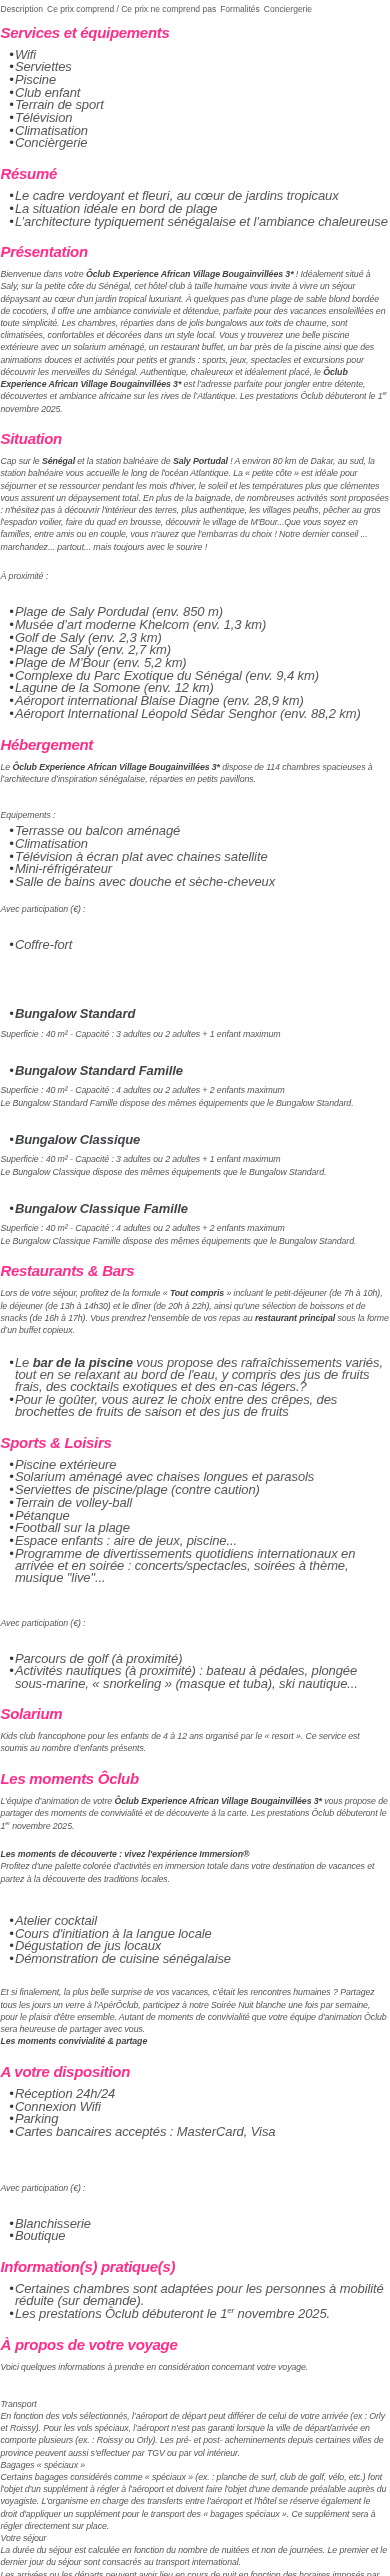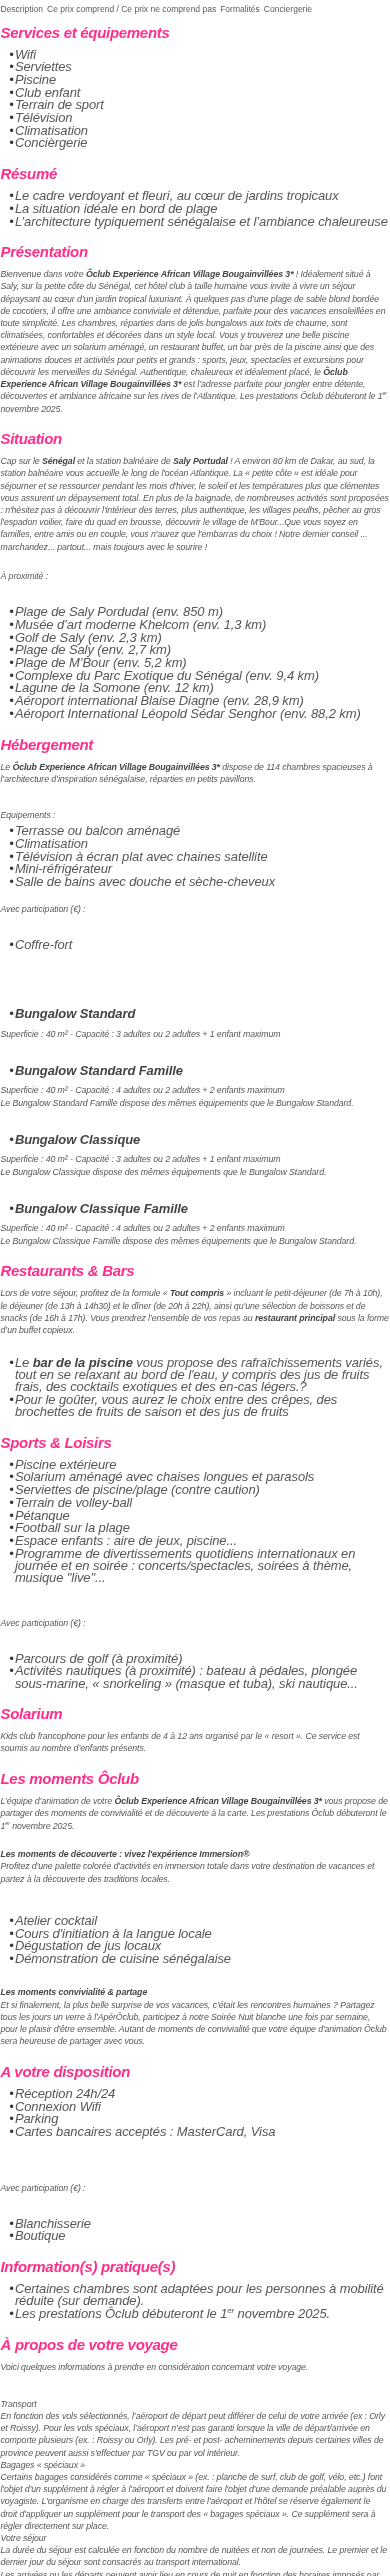--- a/index.html
+++ b/index.html
@@ -181,21 +181,21 @@
       </ul>
       <h2 class="h1">Sports &amp; Loisirs</h2>
       <ul class="bullets">
         <li>Piscine extérieure</li>
         <li>Solarium aménagé avec chaises longues et parasols</li>
         <li>Serviettes de piscine/plage (contre caution)</li>
         <li>Terrain de volley-ball</li>
         <li>Pétanque</li>
         <li>Football sur la plage</li>
         <li>Espace enfants : aire de jeux, piscine...</li>
-        <li>Programme de divertissements quotidiens internationaux en journée et en soirée : concerts/spectacles, soirées à thème, musique "live"...</li>
+        <li>Programme de divertissements quotidiens internationaux en arrivée et en soirée : concerts/spectacles, soirées à thème, musique "live"...</li>
       </ul>
       <div class="gap" style="height: 32px;"></div>
       <p class="para">Avec participation (€) :</p>
       <div class="gap" style="height: 19.6px;"></div>
       <ul class="bullets">
         <li>Parcours de golf (à proximité)</li>
         <li>Activités nautiques (à proximité) : bateau à pédales, plongée sous-marine, « snorkeling » (masque et tuba), ski nautique...</li>
       </ul>
       <h2 class="h1">Solarium</h2>
       <p class="para">Kids club francophone pour les enfants de 4 à 12 ans organisé par le « resort ». Ce service est soumis au nombre d’enfants présents.</p>
@@ -205,22 +205,22 @@
       <p class="para sub">Les moments de découverte : vivez l'expérience Immersion®</p>
       <p class="para">Profitez d'une palette colorée d'activités en immersion totale dans votre destination de vacances et partez à la découverte des traditions locales.</p>
       <div class="gap" style="height: 26px;"></div>
       <ul class="bullets">
         <li>Atelier cocktail</li>
         <li>Cours d'initiation à la langue locale</li>
         <li>Dégustation de jus locaux</li>
         <li>Démonstration de cuisine sénégalaise</li>
       </ul>
       <div class="gap" style="height: 20.6px;"></div>
+      <p class="para">Et si finalement, la plus belle surprise de vos vacances, c'était les rencontres humaines ? Partagez tous les jours un verre à l'ApérÔclub, participez à notre Soirée Nuit blanche une fois par semaine, pour le plaisir d'être ensemble. Autant de moments de convivialité que votre équipe d'animation Ôclub sera heureuse de partager avec vous.</p>
       <p class="para sub">Les moments convivialité &amp; partage</p>
-      <p class="para">Et si finalement, la plus belle surprise de vos vacances, c'était les rencontres humaines ? Partagez tous les jours un verre à l'ApérÔclub, participez à notre Soirée Nuit blanche une fois par semaine, pour le plaisir d'être ensemble. Autant de moments de convivialité que votre équipe d'animation Ôclub sera heureuse de partager avec vous.</p>
       <h2 class="h1">A votre disposition</h2>
       <ul class="bullets">
         <li>Réception 24h/24</li>
         <li>Connexion Wifi</li>
         <li>Parking</li>
         <li>Cartes bancaires acceptés : MasterCard, Visa</li>
       </ul>
       <div class="gap" style="height: 43px;"></div>
       <p class="para">Avec participation (€) :</p>
       <div class="gap" style="height: 19.6px;"></div>

